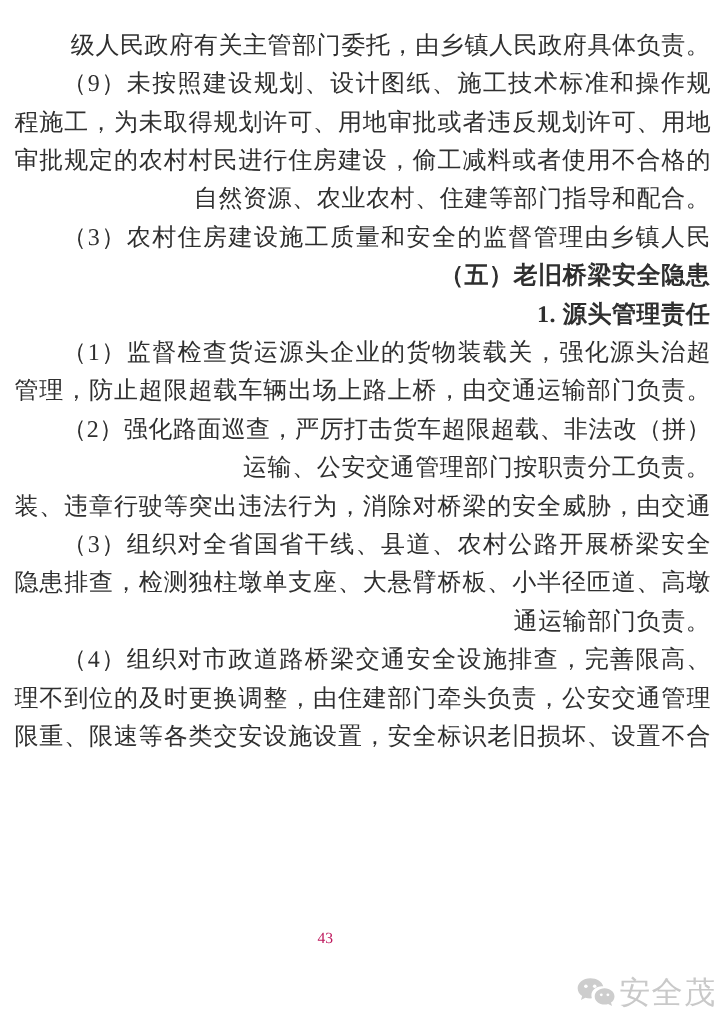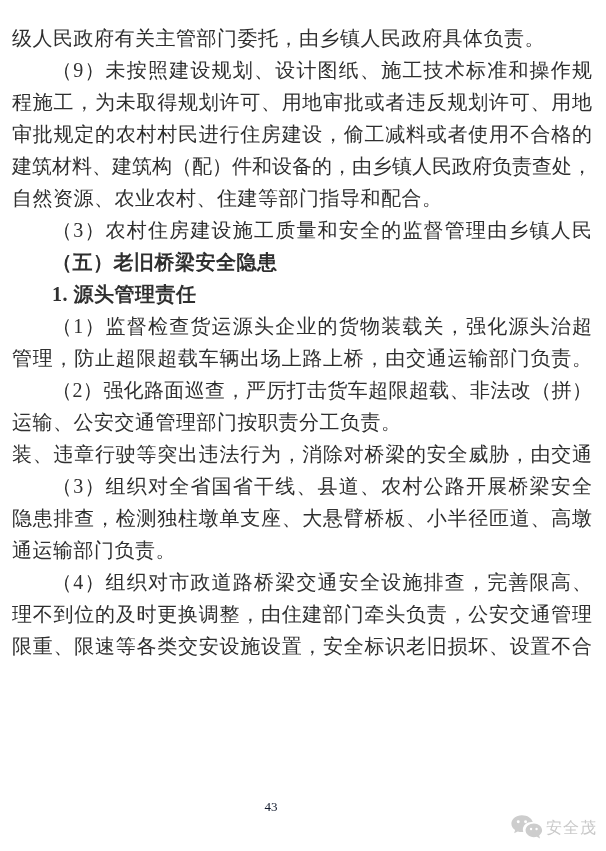--- a/index.html
+++ b/index.html
@@ -20,21 +20,21 @@
     position: absolute;
     left: 12px;
     top: 22px;
     width: 580px;
   }
   .line {
     height: 32px;
     line-height: 32px;
     font-size: 20px;
     white-space: nowrap;
-    text-align: left;
+    text-align: right;
     letter-spacing: 0.5px;
   }
   .line.fill {
     white-space: normal;
     text-align: justify;
     text-align-last: justify;
     letter-spacing: 0;
   }
   .line.indent {
     text-indent: 2em;
@@ -42,52 +42,50 @@
   .line.bold {
     font-weight: 700;
   }
   .page-number {
     position: absolute;
     top: 774px;
     left: 0;
     width: 542px;
     text-align: center;
     font-size: 13px;
-    color: #0f172a;
-    margin-top: 25px;
+    color: #be185d;
   }
   .watermark {
     position: absolute;
     right: 9px;
     bottom: 9px;
     display: flex;
     align-items: center;
     gap: 3px;
     color: #c9c9c9;
   }
   .watermark-label {
-    font-size: 16px;
+    font-size: 26px;
     letter-spacing: 1px;
     line-height: 1;
   }
   .wechat-icon svg {
     display: block;
   }
 </style>
 </head>
 <body>
 
 <div class="page">
 
   <div class="text-block">
     <div class="line">级人民政府有关主管部门委托，由乡镇人民政府具体负责。</div>
     <div class="line indent fill">（9）未按照建设规划、设计图纸、施工技术标准和操作规</div>
     <div class="line fill">程施工，为未取得规划许可、用地审批或者违反规划许可、用地</div>
     <div class="line fill">审批规定的农村村民进行住房建设，偷工减料或者使用不合格的</div>
-    <div class="line fill">建筑材料、建筑构（配）件和设备的，由乡镇人民政府负责查处，</div>
     <div class="line">自然资源、农业农村、住建等部门指导和配合。</div>
     <div class="line indent fill">（3）农村住房建设施工质量和安全的监督管理由乡镇人民</div>
     <div class="line indent bold">（五）老旧桥梁安全隐患</div>
     <div class="line indent bold">1. 源头管理责任</div>
     <div class="line indent fill">（1）监督检查货运源头企业的货物装载关，强化源头治超</div>
     <div class="line fill">管理，防止超限超载车辆出场上路上桥，由交通运输部门负责。</div>
     <div class="line indent fill">（2）强化路面巡查，严厉打击货车超限超载、非法改（拼）</div>
     <div class="line">运输、公安交通管理部门按职责分工负责。</div>
     <div class="line fill">装、违章行驶等突出违法行为，消除对桥梁的安全威胁，由交通</div>
     <div class="line indent fill">（3）组织对全省国省干线、县道、农村公路开展桥梁安全</div>

